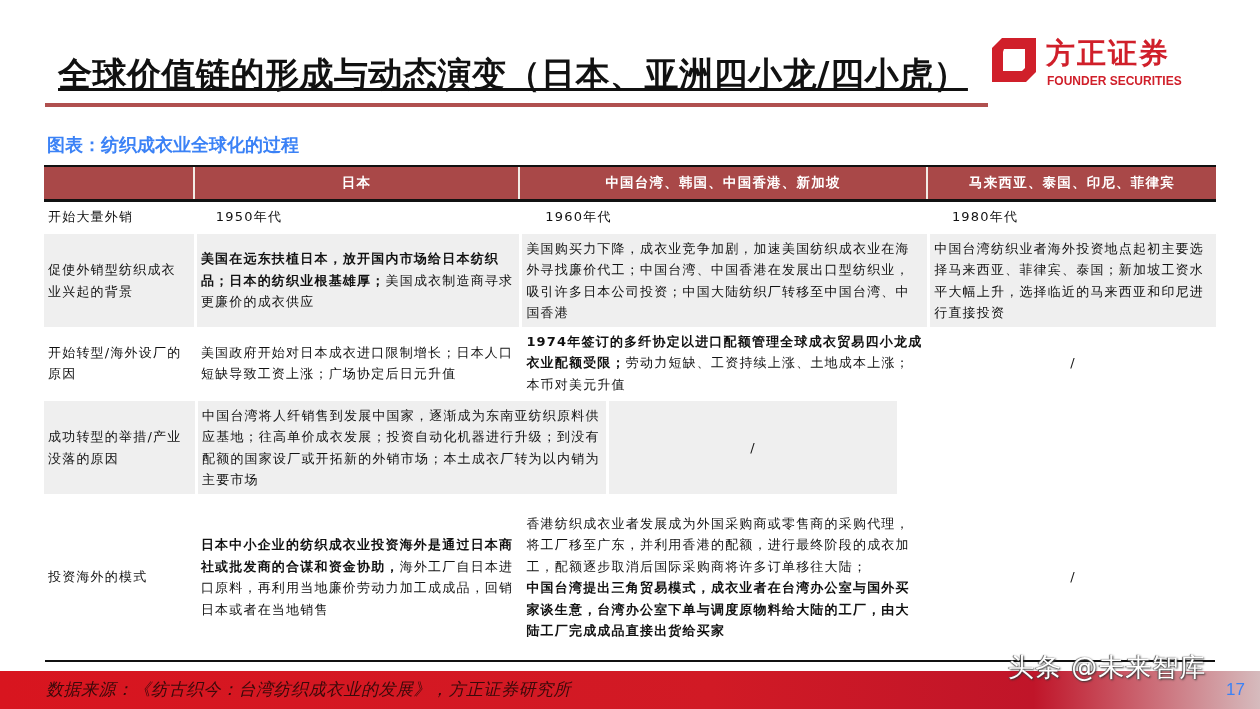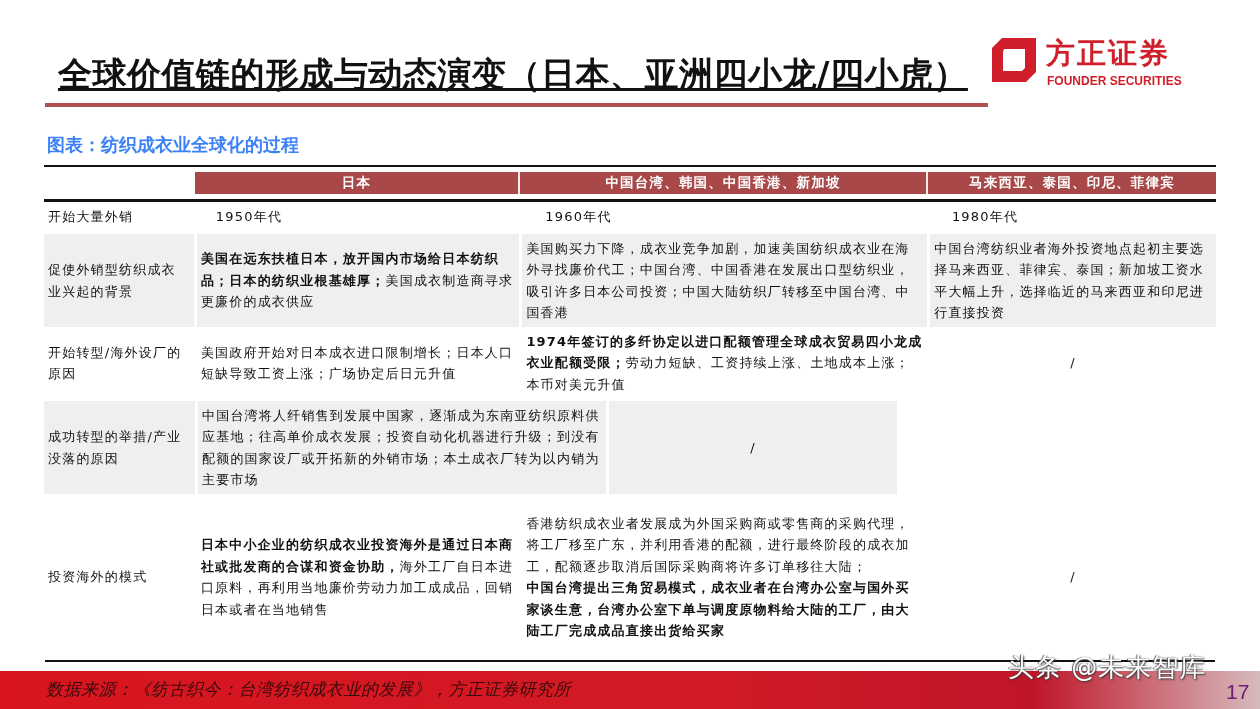--- a/index.html
+++ b/index.html
@@ -39,21 +39,21 @@
   }
   .row { display:flex; position:relative; }
   .cell {
     box-sizing:border-box; font-size:13px; line-height:21.5px;
     padding:0 4px; display:flex; align-items:center; letter-spacing:1.2px;
   }
   .c0 { width:151px; }
   .c1 { width:325px; }
   .c2 { width:408px; }
   .c3 { width:288px; }
-  .hdr { height:32px; border-bottom:3px solid #111;align-items:center; }
+  .hdr { height:32px; border-bottom:3px solid #111; }
   .hdr .cell {
     background:#a94848; color:#fff; font-weight:bold; justify-content:center;
     font-size:13.5px; border-right:2px solid #f2ece6;
   }
   .hdr .cell:last-child { border-right:none; }
   .row.gray .cell { background:#efefef; }
   .row .cell.gap { margin-right:3px; }
   .row.white .cell { background:#ffffff; }
   .r1 { height:30px;gap:24px; }
   .r2 { height:93px; margin-top:2px; }
@@ -73,21 +73,21 @@
   .footer-source {
     position:absolute; left:46px; top:7px; font-size:17px; font-style:italic;
     color:#3a0a0a; white-space:nowrap; letter-spacing:0.5px;
   }
   .watermark {
     position:absolute; left:1008px; top:650px; font-size:26px; color:#fff;
     white-space:nowrap; text-shadow:1px 1px 2px #333, -1px 0 1px #555;
     letter-spacing:1px;
   }
   .page-num {
-    position:absolute; left:1226px; top:680px; font-size:21px; color:#701a75;
+    position:absolute; left:1226px; top:680px; font-size:17px; color:#3b82f6;
     font-family:"Liberation Sans", sans-serif;
   }
 </style>
 </head>
 <body>
 
 <div class="title">全球价值链的形成与动态演变（日本、亚洲四小龙/四小虎）</div>
 <div class="title-rule"></div>
 
 <div class="logo">

